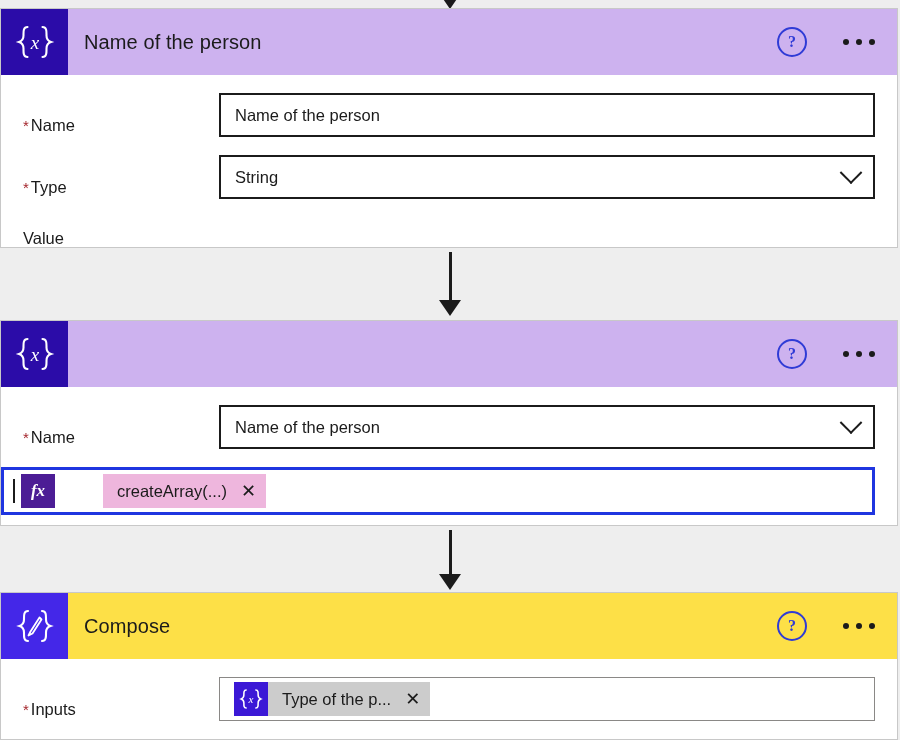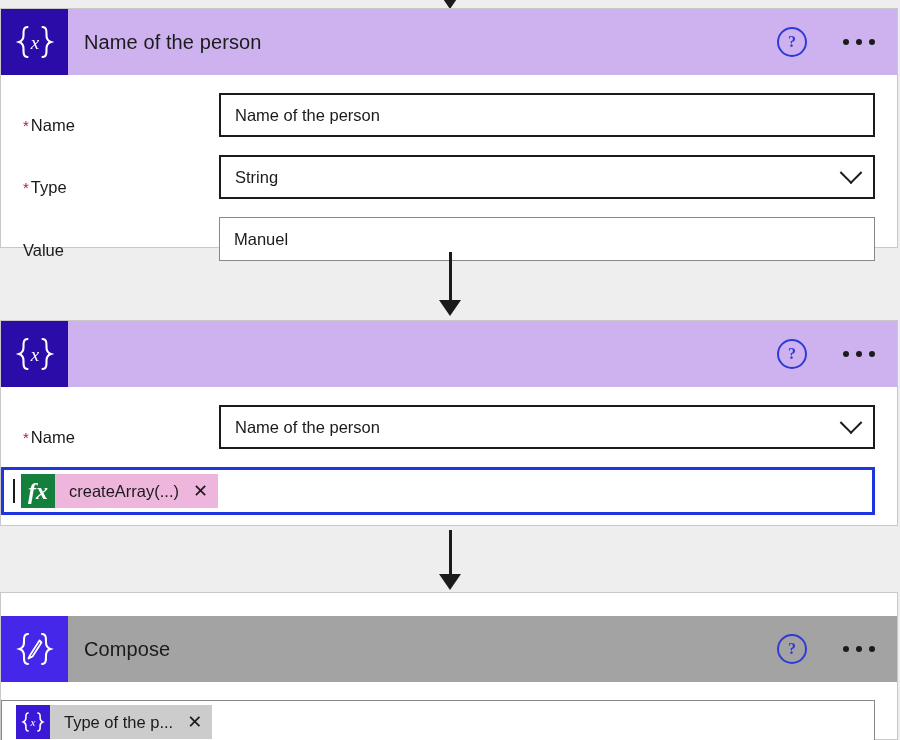--- a/index.html
+++ b/index.html
@@ -48,21 +48,21 @@
     border: 1px solid #c8c8c8;
     box-sizing: border-box;
   }
   .card-header {
     display: flex;
     align-items: center;
     height: 66px;
     position: relative;
   }
   .card-header.variable { background: #cdb2ef; }
-  .card-header.compose  { background: #a3a3a3; margin-top: 23px; }
+  .card-header.compose  { background: #fde047; }
 
   .op-icon {
     width: 67px;
     height: 66px;
     flex: 0 0 67px;
     display: flex;
     align-items: center;
     justify-content: center;
     color: #ffffff;
   }
@@ -179,37 +179,37 @@
   .token-icon {
     width: 34px;
     height: 34px;
     flex: 0 0 34px;
     display: flex;
     align-items: center;
     justify-content: center;
     color: #ffffff;
   }
   .token-icon.fx {
-    background: #15803d;
+    background: #4c1d95;
     font-family: "Liberation Serif", serif;
     font-style: italic;
-    font-size: 24px;
+    font-size: 17px;
     font-weight: bold;
   }
   .token-icon.varx { background: #3b18d6; }
   .token-body {
     display: flex;
     align-items: center;
     height: 34px;
     padding: 0 10px 0 14px;
     font-size: 16.5px;
     color: #1b1b1b;
     white-space: nowrap;
   }
-  .token-body.pink { background: #eeb6dd; }
+  .token-body.pink { background: #eeb6dd; margin-left: 48px; }
   .token-body.gray { background: #cccccc; }
   .token-x {
     margin-left: 14px;
     font-size: 18px;
     line-height: 1;
     color: #1b1b1b;
   }
 
   svg { display: block; }
 </style>
@@ -256,25 +256,20 @@
         <div class="field-control">
           <div class="textbox strong">
             <span>String</span>
             <span class="chev"></span>
           </div>
         </div>
       </div>
 
       <div class="field-row">
         <div class="field-label"><span>Value</span></div>
-        <div class="field-control">
-          <div class="textbox">
-            <span>Manuel</span>
-          </div>
-        </div>
       </div>
 
     </div>
   </div>
 
   <div class="connector" style="top:252px; height:64px;">
     <div class="stem"></div>
     <div class="head"></div>
   </div>
 
@@ -344,20 +339,21 @@
       <div class="help-icon">?</div>
       <div class="more-icon">
         <i></i>
         <i></i>
         <i></i>
       </div>
     </div>
     <div class="card-body">
 
       <div class="field-row">
+        <div class="field-label"><span class="req">*</span><span>Inputs</span></div>
         <div class="field-control">
           <div class="textbox">
             <span class="token">
               <span class="token-icon varx">
                 <svg width="28" height="22" viewBox="0 0 42 34" aria-hidden="true">
                   <path d="M13.5 3 C9.5 3 10 7.5 10 11 C10 14 8.5 16 6 17 C8.5 18 10 20 10 23 C10 26.5 9.5 31 13.5 31" fill="none" stroke="#ffffff" stroke-width="2.4" stroke-linecap="round"></path>
                   <path d="M28.5 3 C32.5 3 32 7.5 32 11 C32 14 33.5 16 36 17 C33.5 18 32 20 32 23 C32 26.5 32.5 31 28.5 31" fill="none" stroke="#ffffff" stroke-width="2.4" stroke-linecap="round"></path>
                   <text x="21" y="23" text-anchor="middle" fill="#ffffff" font-family="Liberation Serif, serif" font-style="italic" font-size="17">x</text>
                 </svg>
               </span>

